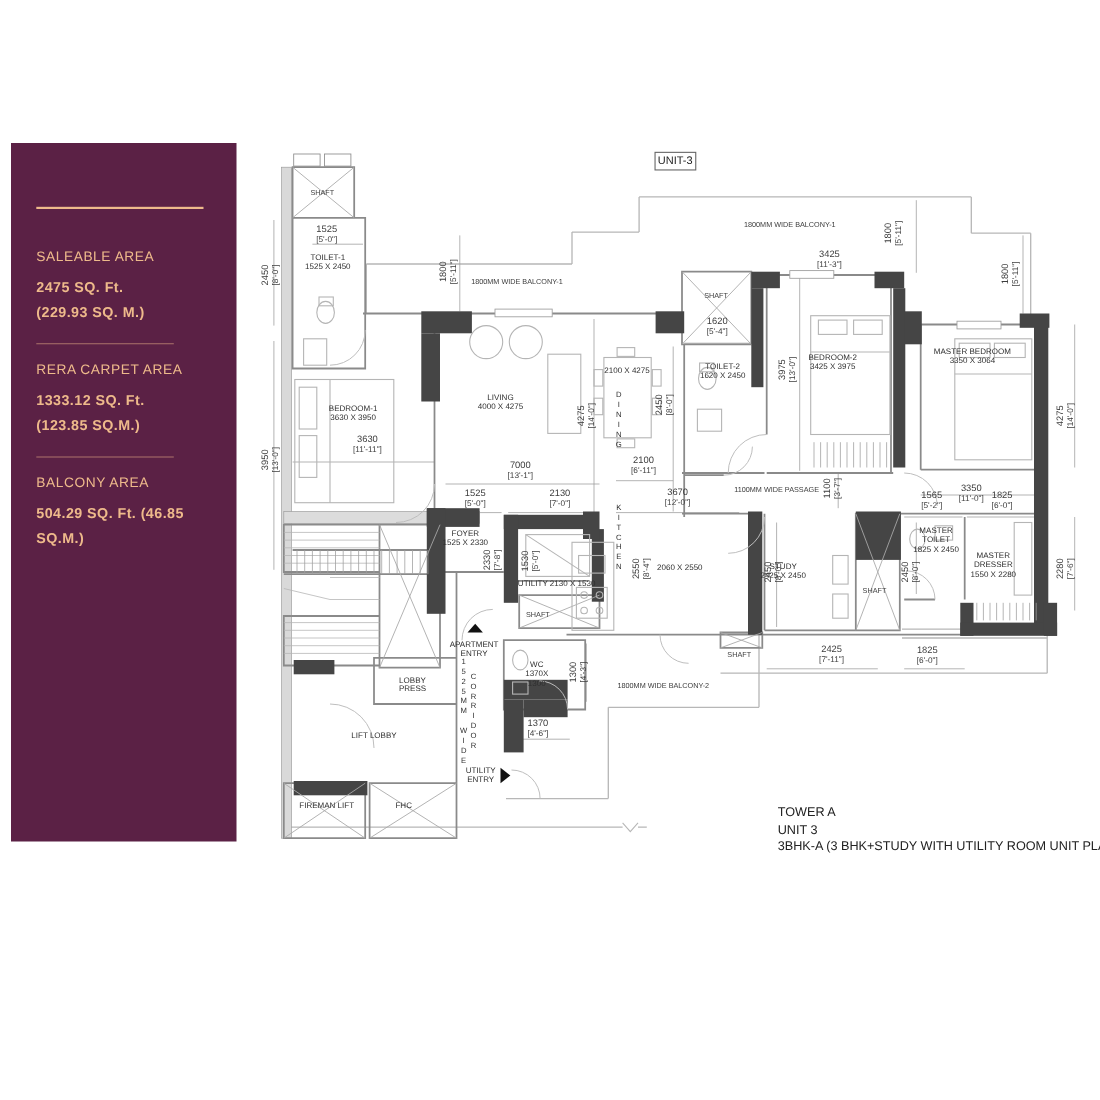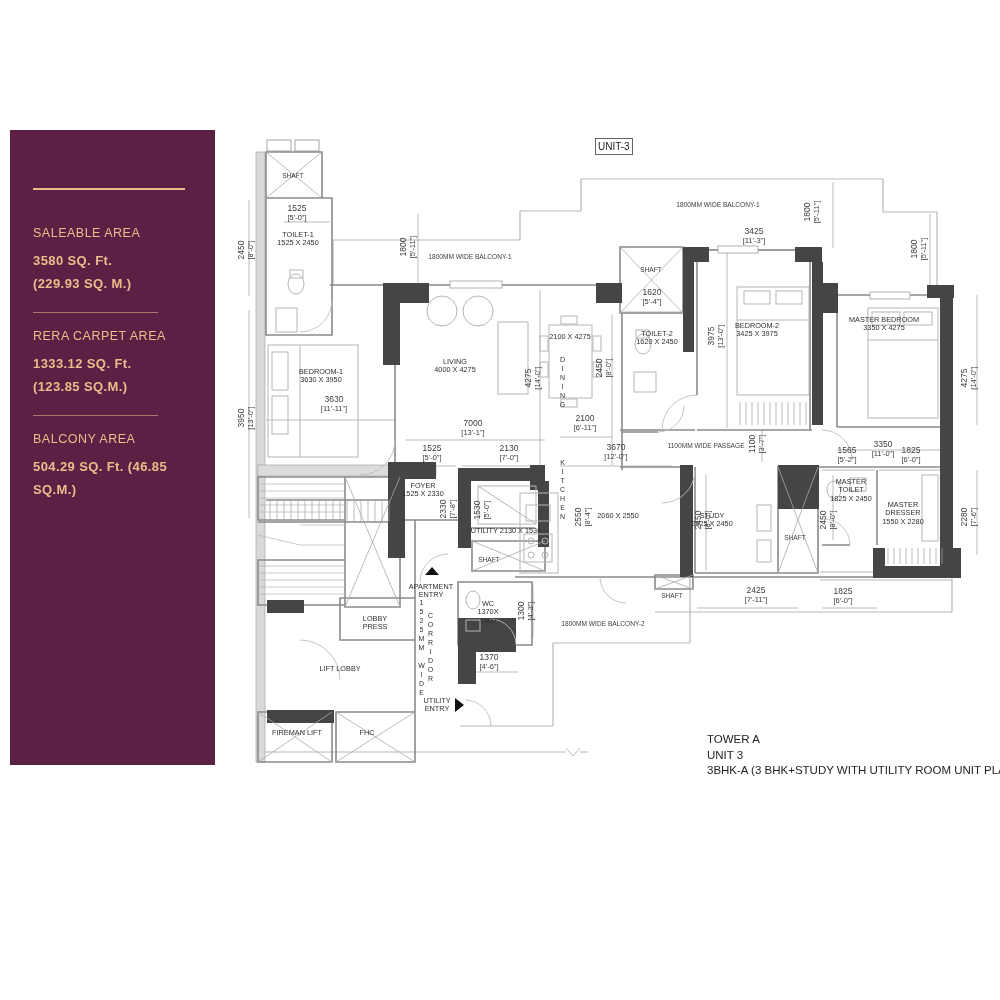--- a/index.html
+++ b/index.html
@@ -35,21 +35,21 @@
 </style>
 </head>
 <body>
 
 <div id="page">
 
   <div id="sidebar">
     <hr class="rule">
     <div class="sec">
       <div class="lab">SALEABLE AREA</div>
-      <div class="val">3580 SQ. Ft.</div>
+      <div class="val">2475 SQ. Ft.</div>
       <div class="val">(229.93 SQ. M.)</div>
     </div>
     <hr class="rule2">
     <div class="sec">
       <div class="lab">RERA CARPET AREA</div>
       <div class="val">1333.12 SQ. Ft.</div>
       <div class="val">(123.85 SQ.M.)</div>
     </div>
     <hr class="rule2">
     <div class="sec">
@@ -248,21 +248,21 @@
   <span class="t dim v" style="left:716px;top:336px">
       <span class="mm">3975</span>
       <span class="ft">[13'-0"]</span>
     </span>
   <span class="t dim v" style="left:604px;top:368px">
       <span class="mm">2450</span>
       <span class="ft">[8'-0"]</span>
     </span>
   <span class="t room" style="left:884px;top:324px">
       <span class="l">MASTER BEDROOM</span>
-      <span class="l">3350 X 4275</span>
+      <span class="l">3350 X 3064</span>
     </span>
   <span class="t dim v" style="left:969px;top:378px">
       <span class="mm">4275</span>
       <span class="ft">[14'-0"]</span>
     </span>
   <span class="t room" style="left:455px;top:366px">
       <span class="l">LIVING</span>
       <span class="l">4000 X 4275</span>
     </span>
   <span class="t room" style="left:570px;top:337px">2100 X 4275</span>

